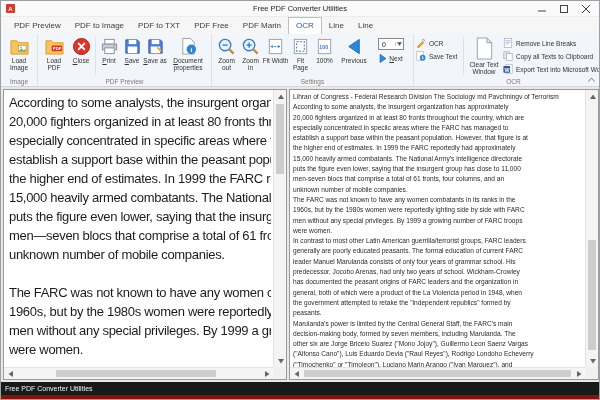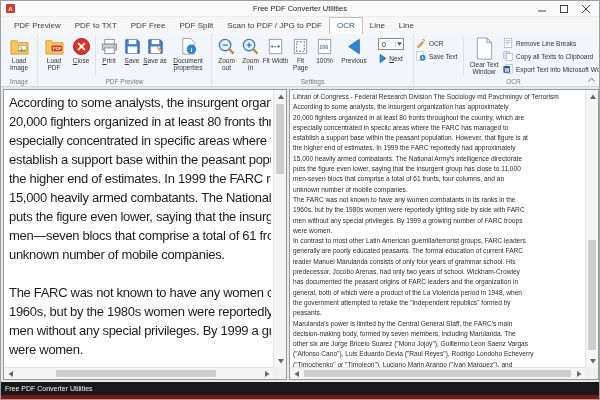--- a/index.html
+++ b/index.html
@@ -93,24 +93,24 @@
     <div class="winbtn">
         <svg viewBox="0 0 8 8">
           <path d="M0 0L8 8M8 0L0 8" stroke="#444" stroke-width="1"></path>
         </svg>
       </div>
   </div>
 </div>
 
 <div class="tabs">
   <div class="tab">PDF Preview</div>
+  <div class="tab">PDF to Image</div>
   <div class="tab">PDF to TXT</div>
   <div class="tab">PDF Free</div>
-  <div class="tab">PDF Split</div>
-  <div class="tab">Scan to PDF / JPG to PDF</div>
+  <div class="tab">PDF Marin</div>
   <div class="tab active">OCR</div>
   <div class="tab">Line</div>
   <div class="tab">Line</div>
 </div>
 
 <div class="ribbon">
 
   <div class="rgroup">
     <div class="rgroup-body">
       <div class="rbtn" style="width:32px">

